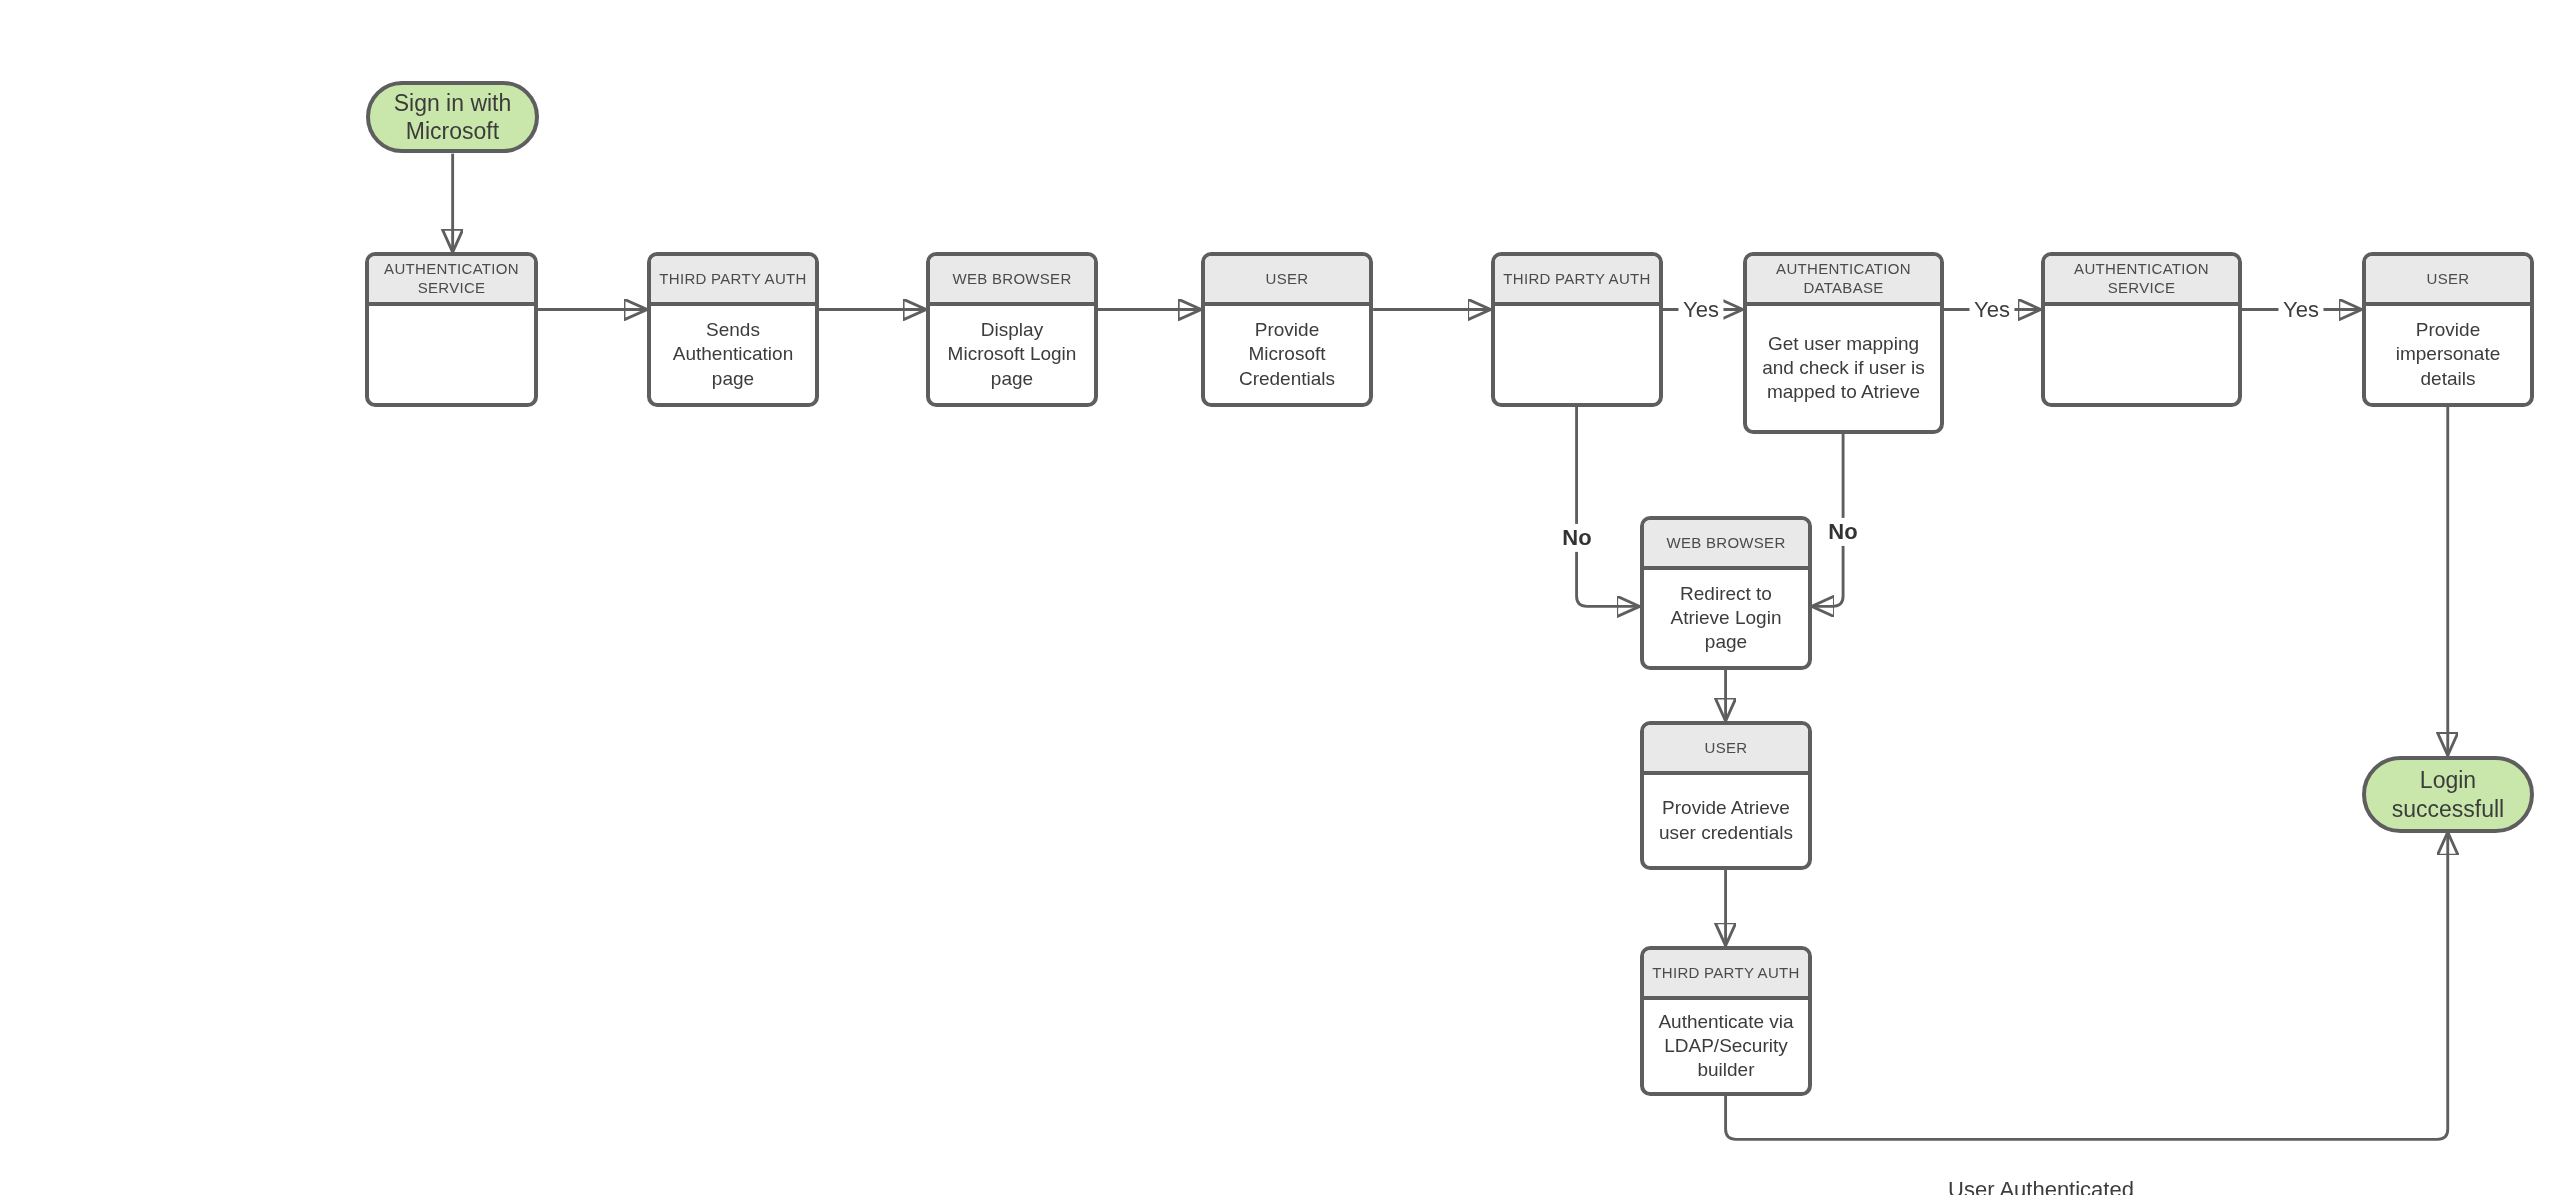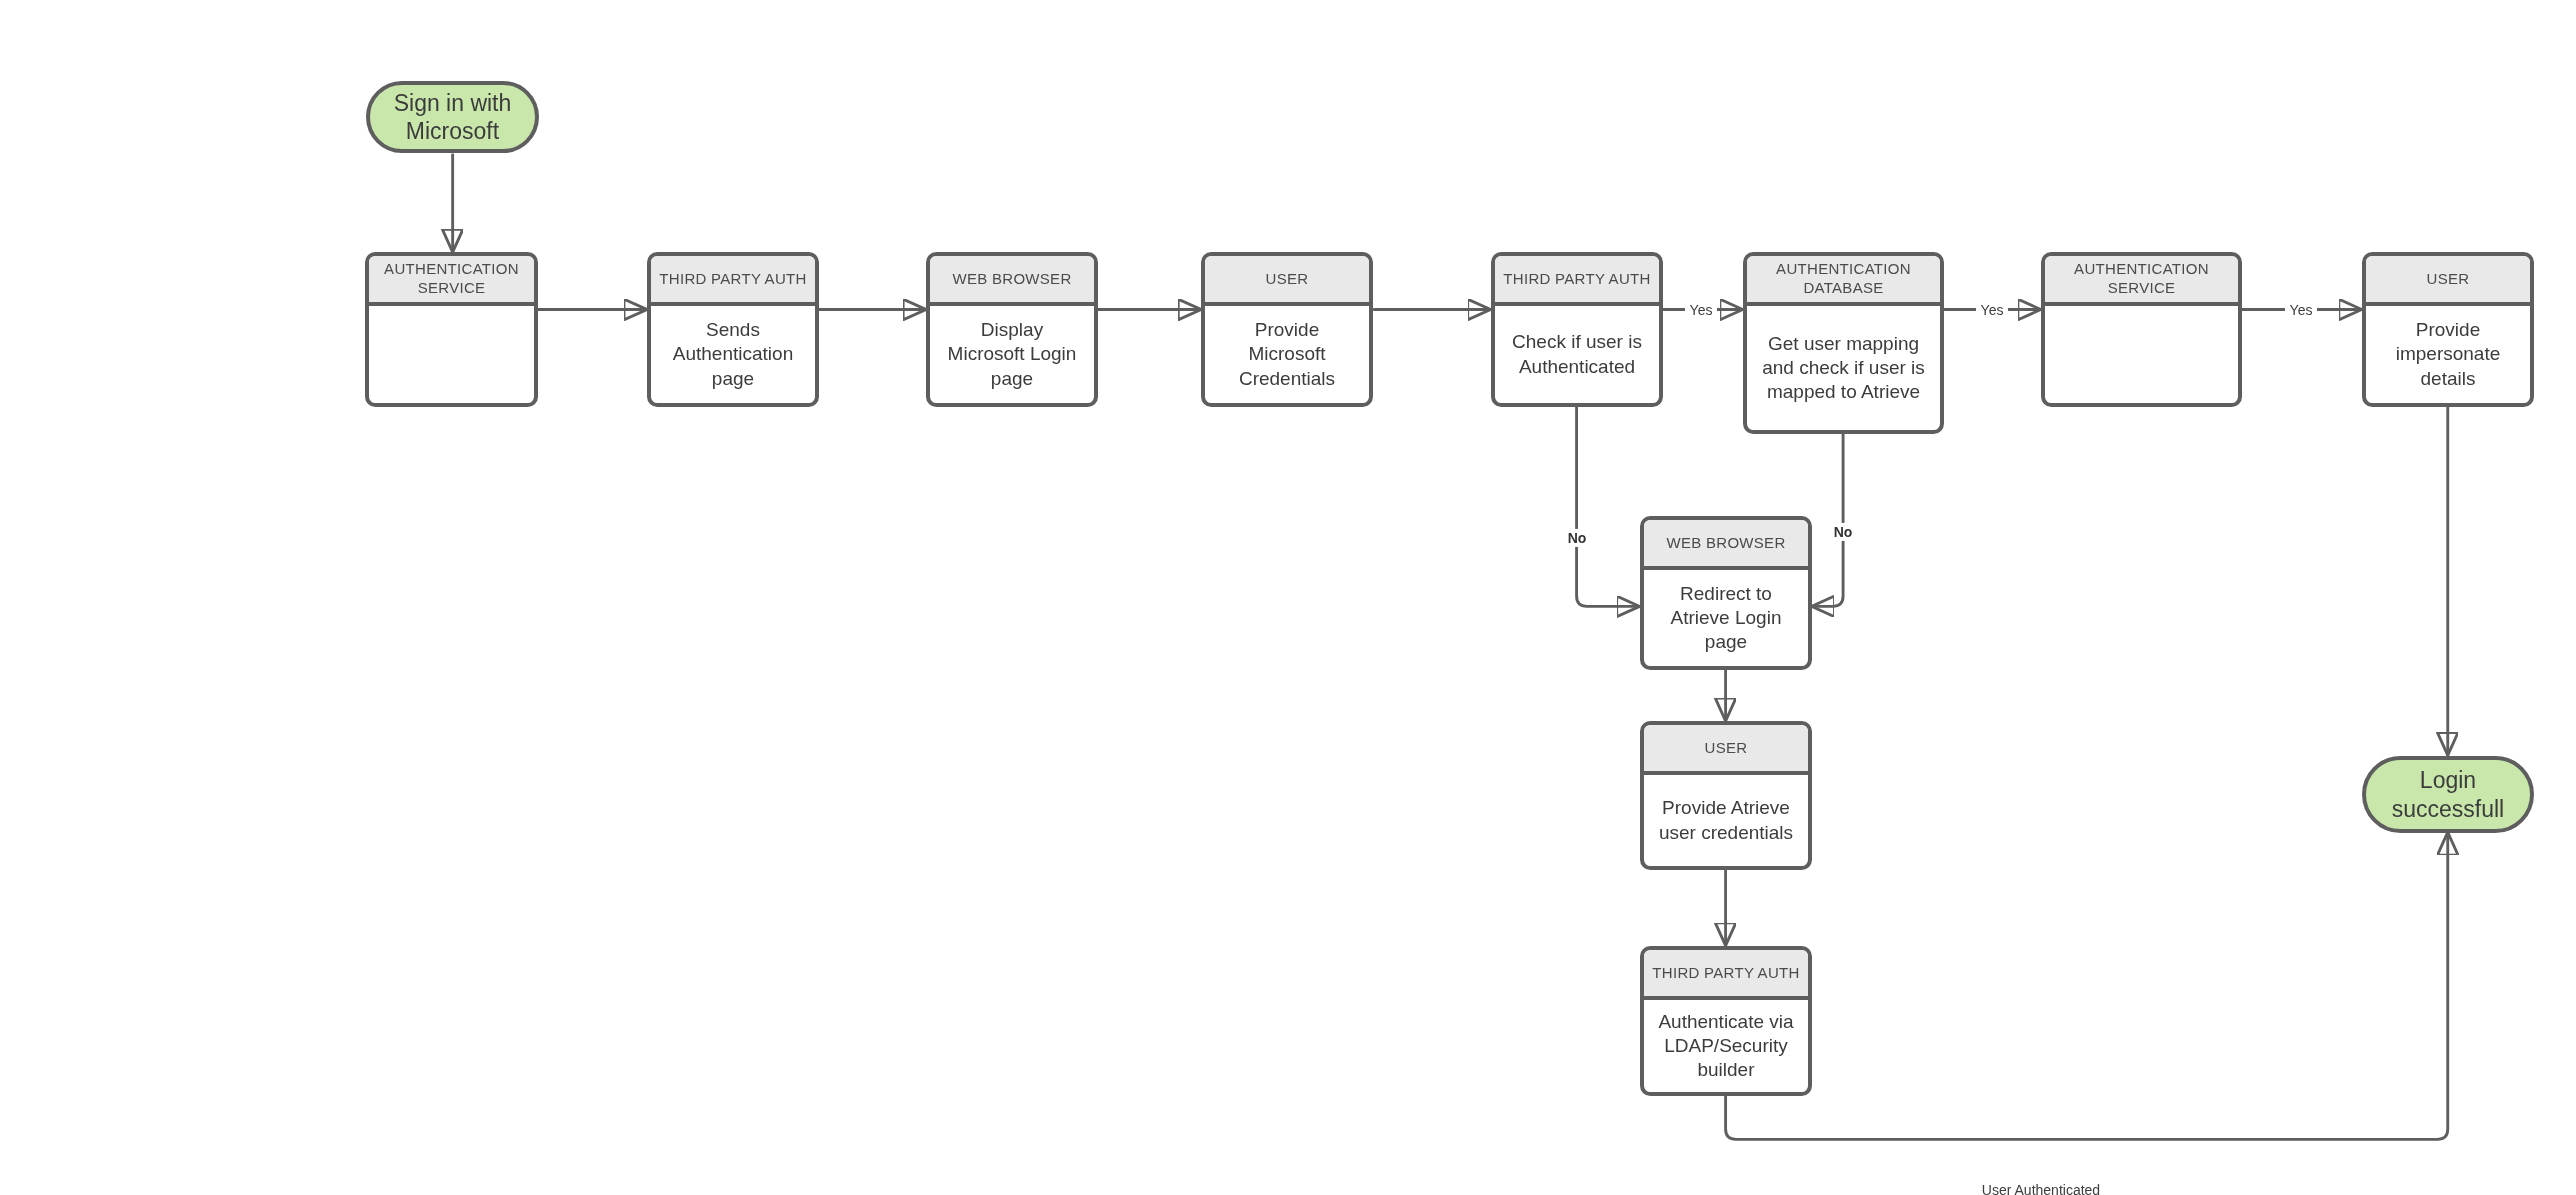--- a/index.html
+++ b/index.html
@@ -83,21 +83,21 @@
     color: #3c3c3c;
     line-height: 1.22;
     padding: 0 11.5px;
   }
   
   .edge-label {
     position: absolute;
     transform: translate(-50%, -50%);
     background: #ffffff;
     padding: 1.1px 4.6px;
-    font-size: 14px;
+    font-size: 22px;
     color: #3c3c3c;
     white-space: nowrap;
   }
   .edge-label.bold {
     font-weight: 700;
     color: #333333;
   }
 </style>
 </head>
 <body>
@@ -142,21 +142,20 @@
     <div class="node-body">Display Microsoft Login page</div>
   </div>
 
   <div class="node" style="left:1201px; top:252px; width:172px; height:155px;">
     <div class="node-header">USER</div>
     <div class="node-body">Provide Microsoft Credentials</div>
   </div>
 
   <div class="node" style="left:1491px; top:252px; width:172px; height:155px;">
     <div class="node-header">THIRD PARTY AUTH</div>
-    <div class="node-body">Check if user is Authenticated</div>
   </div>
 
   <div class="node" style="left:1743px; top:252px; width:201px; height:182px;">
     <div class="node-header">AUTHENTICATION DATABASE</div>
     <div class="node-body">Get user mapping and check if user is mapped to Atrieve</div>
   </div>
 
   <div class="node" style="left:2041px; top:252px; width:201px; height:155px;">
     <div class="node-header">AUTHENTICATION SERVICE</div>
   </div>

